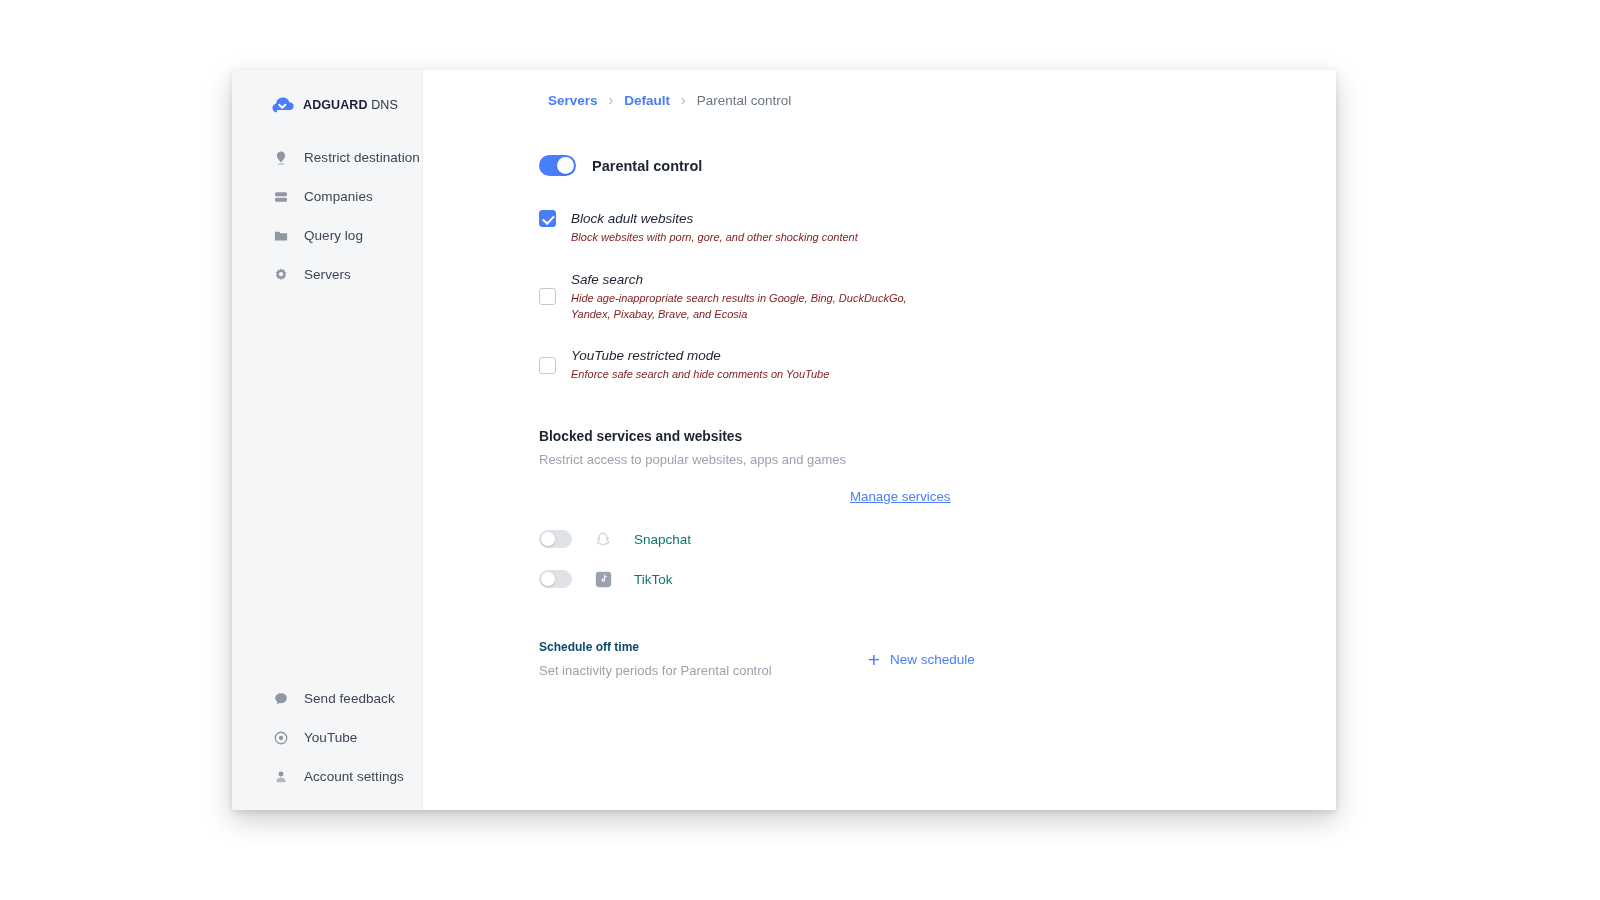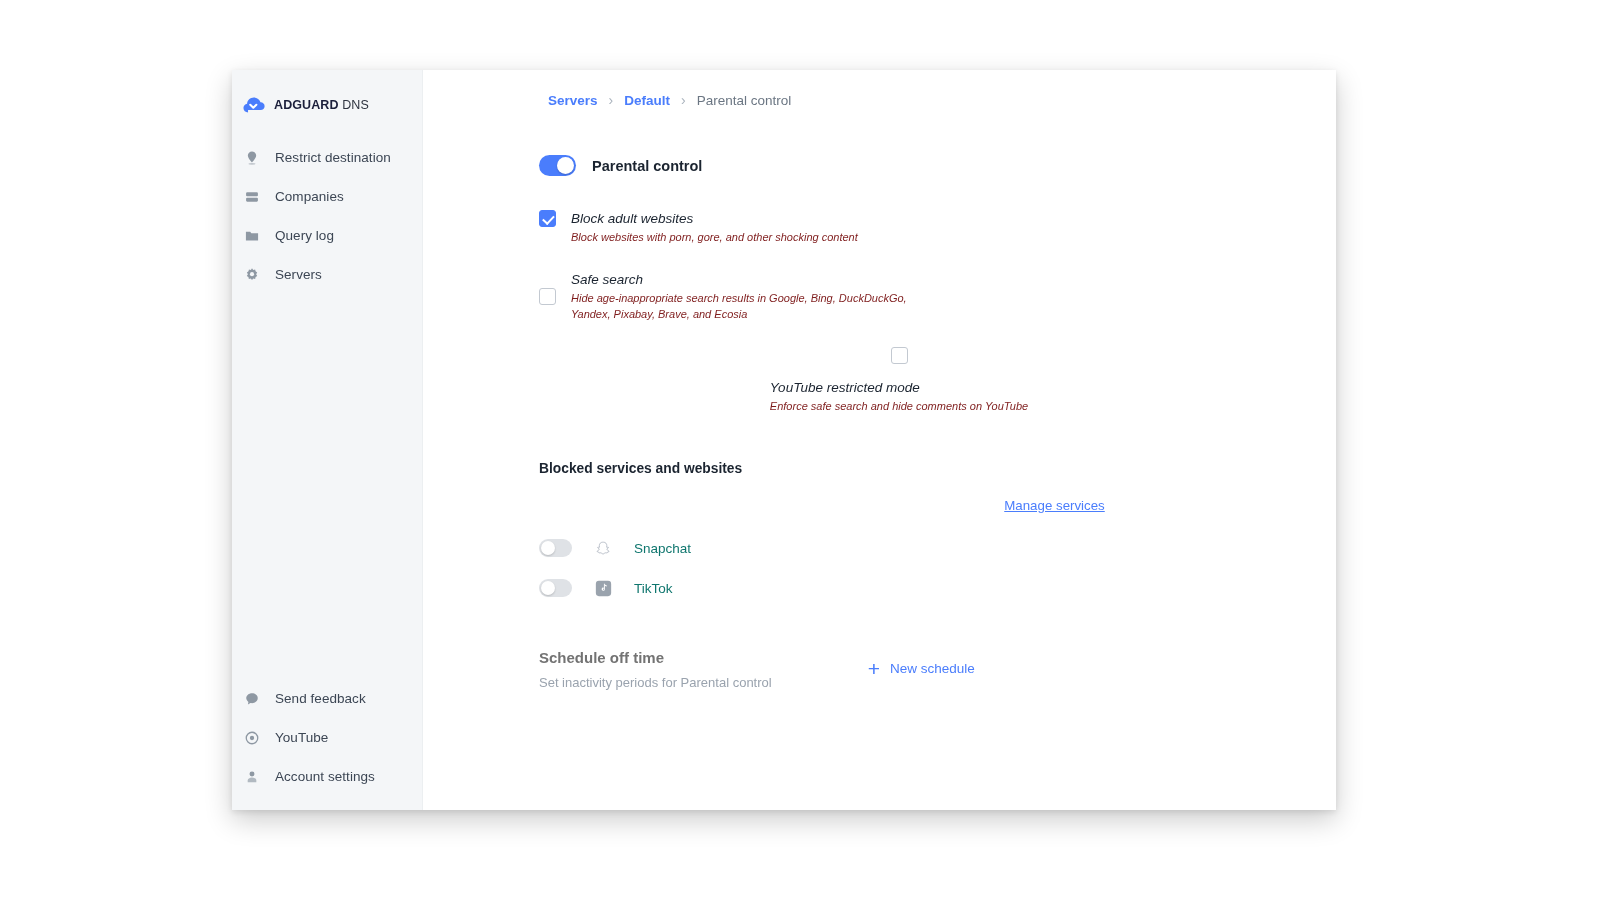--- a/index.html
+++ b/index.html
@@ -23,20 +23,21 @@
 
   
   .sidebar {
     width: 191px;
     background: #f4f6f8;
     border-right: 1px solid #eceff1;
     display: flex;
     flex-direction: column;
     padding-top: 18px;
     flex: none;
+    padding-left: 29px;
   }
   .brand {
     display: flex; align-items: center;
     gap: 9px;
     padding: 0 0 0 10px;
     height: 34px;
     margin-bottom: 16px;
   }
   .brand-logo { width: 23px; height: 23px; flex: none; display:block; }
   .brand-text {
@@ -126,21 +127,21 @@
   }
   .toggle-sm .knob {
     position: absolute; top: 2px; left: 2px;
     width: 14px; height: 14px; border-radius: 50%;
     background: #ffffff; box-shadow: 0 1px 2px rgba(0,0,0,.18);
   }
 
   
   .options { margin-top: 34px; display: flex; flex-direction: column; }
   .option-row { display: flex; align-items: flex-start; gap: 15px; margin-bottom: 25px; font-style: italic; }
-  .option-row:last-child { margin-bottom: 0; flex-direction: column; }
+  .option-row:last-child { margin-bottom: 0; }
   .option-row.center { align-items: center; }
   .checkbox {
     width: 17px; height: 17px; border-radius: 3px;
     border: 1.6px solid #c3c9d1;
     background: #ffffff;
     flex: none; cursor: pointer;
     position: relative;
   }
   .checkbox.checked { background: #4a7dfc; border-color: #4a7dfc; }
   .checkbox.checked::after {
@@ -157,38 +158,38 @@
   .option-desc {
     font-size: 11px; color: #7f1d1d; line-height: 1.42; margin-top: 2px;
     max-width: 372px;
   }
 
   
   .section { margin-top: 46px; }
   .section-title { font-size: 13.8px; font-weight: 700; color: #1b2430; }
   .section-desc { font-size: 13px; color: #9aa3ae; margin-top: 8px; }
 
-  .manage-row { margin-top: 22px; display: flex; justify-content: center; }
+  .manage-row { margin-top: 22px; display: flex; justify-content: flex-start; }
   .manage-link {
     margin-left: 311px;
     font-size: 13.3px;
     color: #4a7dfc;
     text-decoration: underline;
     cursor: pointer;
   }
 
   .services { margin-top: 26px; display: flex; flex-direction: column; gap: 22px; }
   .service-row { display: flex; align-items: center; gap: 22px; }
   .service-icon { width: 18px; height: 18px; flex: none; display: flex; align-items: center; justify-content: center; }
   .service-name { font-size: 13.5px; color: #0f766e; text-align: right; }
 
   
   .schedule { margin-top: 52px; display: flex; align-items: flex-start; }
   .schedule-texts { display: flex; flex-direction: column; }
-  .schedule-title { font-size: 15px; font-weight: 700; color: #737373; }
+  .schedule-title { font-size: 12px; font-weight: 700; color: #0c4a6e; }
   .schedule-desc { font-size: 13px; color: #9aa3ae; margin-top: 9px; }
   .new-schedule {
     margin-left: 96px; margin-top: 9px;
     display: flex; align-items: center; gap: 10px;
     color: #4a7dfc; font-size: 13.5px; cursor: pointer;
   }
   .plus-icon { font-size: 21px; line-height: 1; font-weight: 300; color: #4a7dfc; }
 </style>
 </head>
 <body>
@@ -324,20 +325,21 @@
             <div class="checkbox"></div>
             <div class="option-texts">
               <div class="option-title">YouTube restricted mode</div>
               <div class="option-desc">Enforce safe search and hide comments on YouTube</div>
             </div>
           </div>
         </div>
 
         <div class="section">
           <div class="section-title">Blocked services and websites</div>
+          <div class="section-desc">Restrict access to popular websites, apps and games</div>
 
           <div class="manage-row">
             <span class="manage-link">Manage services</span>
           </div>
 
           <div class="services">
 
             <div class="service-row">
               <div class="toggle-sm">
                 <div class="knob"></div>

